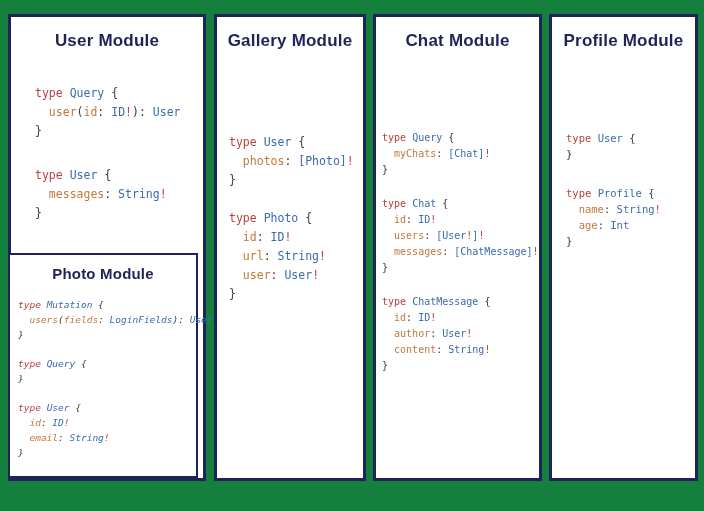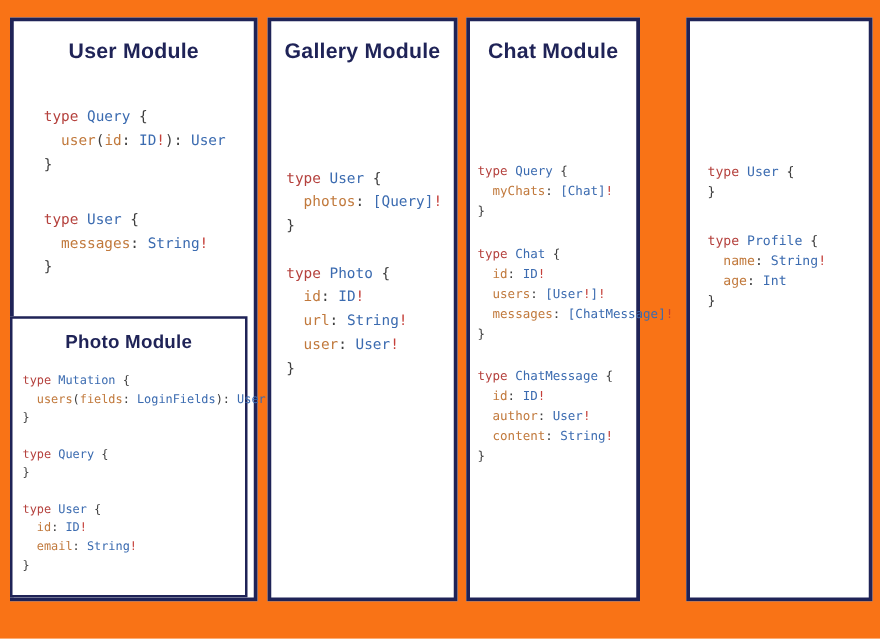--- a/index.html
+++ b/index.html
@@ -8,21 +8,21 @@
     --c-typename:#3b6bb0;
     --c-field:#c1793c;
     --c-punct:#3d3d3d;
     --c-bang:#c5403a;
   }
   *{margin:0;padding:0;box-sizing:border-box;}
   html,body{background:#ffffff;}
   .canvas{
     position:relative;
     width:704px;height:511px;
-    background:#f97316;
+    background:#15803d;
     font-family:"Liberation Sans",sans-serif;
     overflow:hidden;
   }
   .panel{
     position:absolute;
     background:#ffffff;
     border:3px solid var(--c-navy);
   }
   .panel h2{
     text-align:center;
@@ -49,21 +49,21 @@
   .code .line{white-space:pre;}
   .code .k{color:var(--c-keyword);margin-top:26px;}
   .code .t{color:var(--c-typename);}
   .code .f{color:var(--c-field);}
   .code .p{color:var(--c-punct);}
   .code .b{color:var(--c-bang);}
 
   
   .code-user    {top:67px;  left:24px; font-size:11.5px; line-height:19px;}
   .code-user    .block{margin-bottom:25px;}
-  .code-auth    {top:42px;  left:8px;  font-size:9.5px;  line-height:15px;}
+  .code-auth    {top:42px;  left:8px;  font-size:9.5px;  line-height:15px;font-style:italic;}
   .code-auth    .block{margin-bottom:14px;}
   .code-gallery {top:116px; left:12px; font-size:11.5px; line-height:19px;}
   .code-gallery .block{margin-bottom:19px;}
   .code-chat    {top:113px; left:6px;  font-size:10px;   line-height:16px;}
   .code-chat    .block{margin-bottom:18px;}
   .code-profile {top:113px; left:14px; font-size:10.5px; line-height:16px;}
   .code-profile .block{margin-bottom:23px;}
 </style>
 </head>
 <body>
@@ -105,34 +105,34 @@
           <div class="line"><span class="p">}</span></div>
         </div>
       </div>
   </section>
 
   <section class="panel" style="left:214px;top:14px;width:152px;height:467px">
     <h2>Gallery Module</h2>
     <div class="code code-gallery">
         <div class="block">
           <div class="line"><span class="k">type</span><span class="p"> </span><span class="t">User</span><span class="p"> {</span></div>
-          <div class="line"><span class="p">  </span><span class="f">photos</span><span class="p">: </span><span class="t">[Query]</span><span class="b">!</span></div>
+          <div class="line"><span class="p">  </span><span class="f">photos</span><span class="p">: </span><span class="t">[Photo]</span><span class="b">!</span></div>
           <div class="line"><span class="p">}</span></div>
         </div>
         <div class="block">
           <div class="line"><span class="k">type</span><span class="p"> </span><span class="t">Photo</span><span class="p"> {</span></div>
           <div class="line"><span class="p">  </span><span class="f">id</span><span class="p">: </span><span class="t">ID</span><span class="b">!</span></div>
           <div class="line"><span class="p">  </span><span class="f">url</span><span class="p">: </span><span class="t">String</span><span class="b">!</span></div>
           <div class="line"><span class="p">  </span><span class="f">user</span><span class="p">: </span><span class="t">User</span><span class="b">!</span></div>
           <div class="line"><span class="p">}</span></div>
         </div>
       </div>
   </section>
 
-  <section class="panel" style="left:373px;top:14px;width:139px;height:467px">
+  <section class="panel" style="left:373px;top:14px;width:169px;height:467px">
     <h2>Chat Module</h2>
     <div class="code code-chat">
         <div class="block">
           <div class="line"><span class="k">type</span><span class="p"> </span><span class="t">Query</span><span class="p"> {</span></div>
           <div class="line"><span class="p">  </span><span class="f">myChats</span><span class="p">: </span><span class="t">[Chat]</span><span class="b">!</span></div>
           <div class="line"><span class="p">}</span></div>
         </div>
         <div class="block">
           <div class="line"><span class="k">type</span><span class="p"> </span><span class="t">Chat</span><span class="p"> {</span></div>
           <div class="line"><span class="p">  </span><span class="f">id</span><span class="p">: </span><span class="t">ID</span><span class="b">!</span></div>
@@ -144,20 +144,21 @@
           <div class="line"><span class="k">type</span><span class="p"> </span><span class="t">ChatMessage</span><span class="p"> {</span></div>
           <div class="line"><span class="p">  </span><span class="f">id</span><span class="p">: </span><span class="t">ID</span><span class="b">!</span></div>
           <div class="line"><span class="p">  </span><span class="f">author</span><span class="p">: </span><span class="t">User</span><span class="b">!</span></div>
           <div class="line"><span class="p">  </span><span class="f">content</span><span class="p">: </span><span class="t">String</span><span class="b">!</span></div>
           <div class="line"><span class="p">}</span></div>
         </div>
       </div>
   </section>
 
   <section class="panel" style="left:549px;top:14px;width:149px;height:467px">
+    <h2>Profile Module</h2>
     <div class="code code-profile">
         <div class="block">
           <div class="line"><span class="k">type</span><span class="p"> </span><span class="t">User</span><span class="p"> {</span></div>
           <div class="line"><span class="p">}</span></div>
         </div>
         <div class="block">
           <div class="line"><span class="k">type</span><span class="p"> </span><span class="t">Profile</span><span class="p"> {</span></div>
           <div class="line"><span class="p">  </span><span class="f">name</span><span class="p">: </span><span class="t">String</span><span class="b">!</span></div>
           <div class="line"><span class="p">  </span><span class="f">age</span><span class="p">: </span><span class="t">Int</span></div>
           <div class="line"><span class="p">}</span></div>

